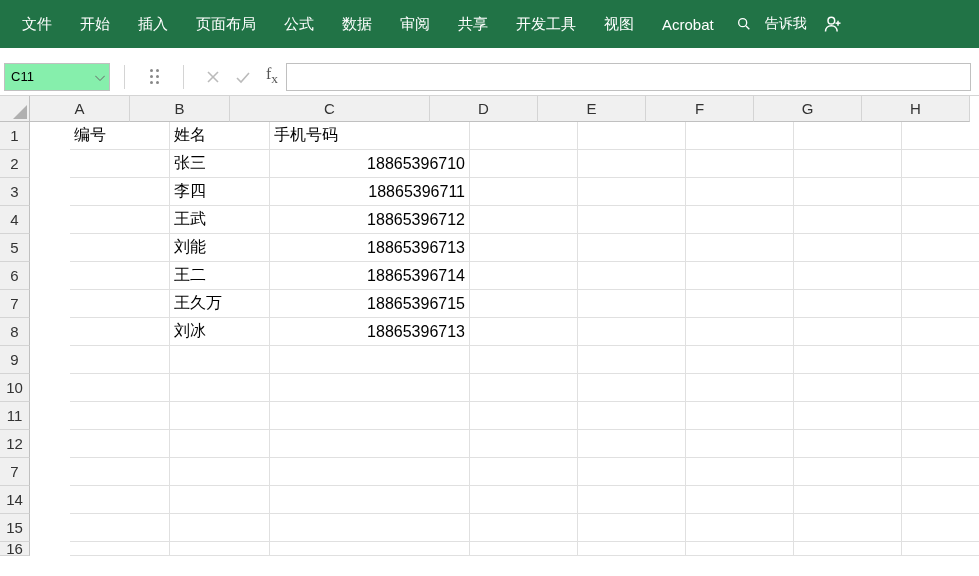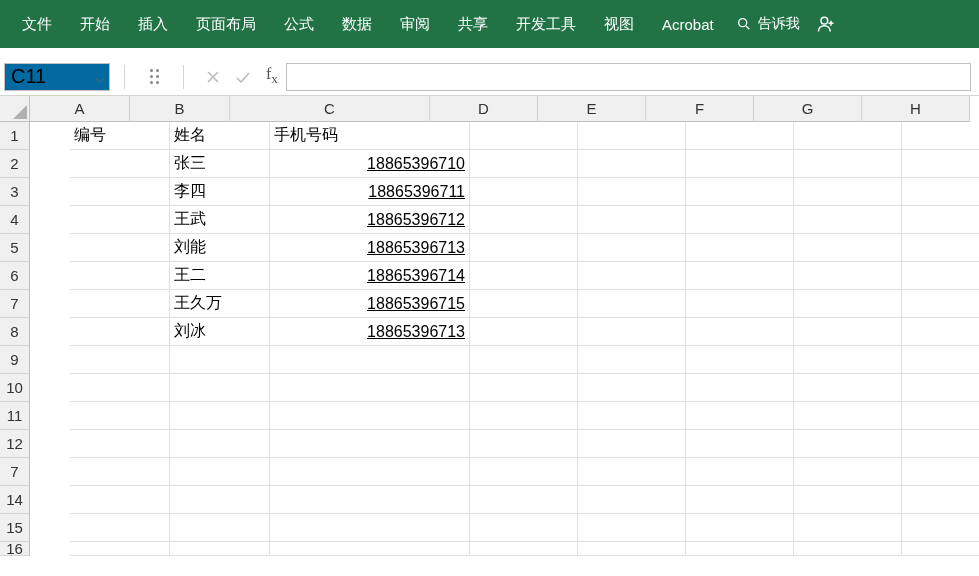--- a/index.html
+++ b/index.html
@@ -18,21 +18,21 @@
   height: 64px;
   display: flex;
   align-items: center;
   cursor: pointer;
   font-size: 15px;
 }
 .ribbon-search {
   display: flex;
   align-items: center;
   padding: 0 8px;
-  gap: 6px;
+  gap: 13px;
 }
 .ribbon-search svg { width: 16px; height: 16px; }
 .ribbon-share {
   padding: 0 8px;
   display: flex;
   align-items: center;
 }
 .ribbon-share svg { width: 20px; height: 20px; }
 
 .formula-bar {
@@ -43,22 +43,22 @@
   margin-top: 10px;
 }
 .name-box {
   width: 106px;
   height: 28px;
   border: 1px solid #c0c0c0;
   margin-left: 4px;
   display: flex;
   align-items: center;
   padding: 0 6px;
-  background: #0369a1;
-  font-size: 20px;
+  background: #86efac;
+  font-size: 13px;
   position: relative;
 }
 .name-box-dropdown {
   position: absolute;
   right: 4px;
   top: 50%;
   transform: translateY(-50%);
 }
 .fb-divider {
   width: 1px;
@@ -172,21 +172,21 @@
   border-bottom: 1px solid #e0e0e0;
   padding: 0 4px;
   display: flex;
   align-items: center;
   font-size: 16px;
   color: #000;
   overflow: hidden;
   white-space: nowrap;
   background: #fff;
 }
-.cell.num { justify-content: flex-end; text-decoration: underline; }
+.cell.num { justify-content: flex-end; }
 
 .col-A { width: 100px; }
 .col-B { width: 100px; }
 .col-C { width: 200px; }
 .col-D { width: 108px; }
 .col-E { width: 108px; }
 .col-F { width: 108px; }
 .col-G { width: 108px; }
 .col-H { width: 108px; }
 .row-h { height: 28px; }

